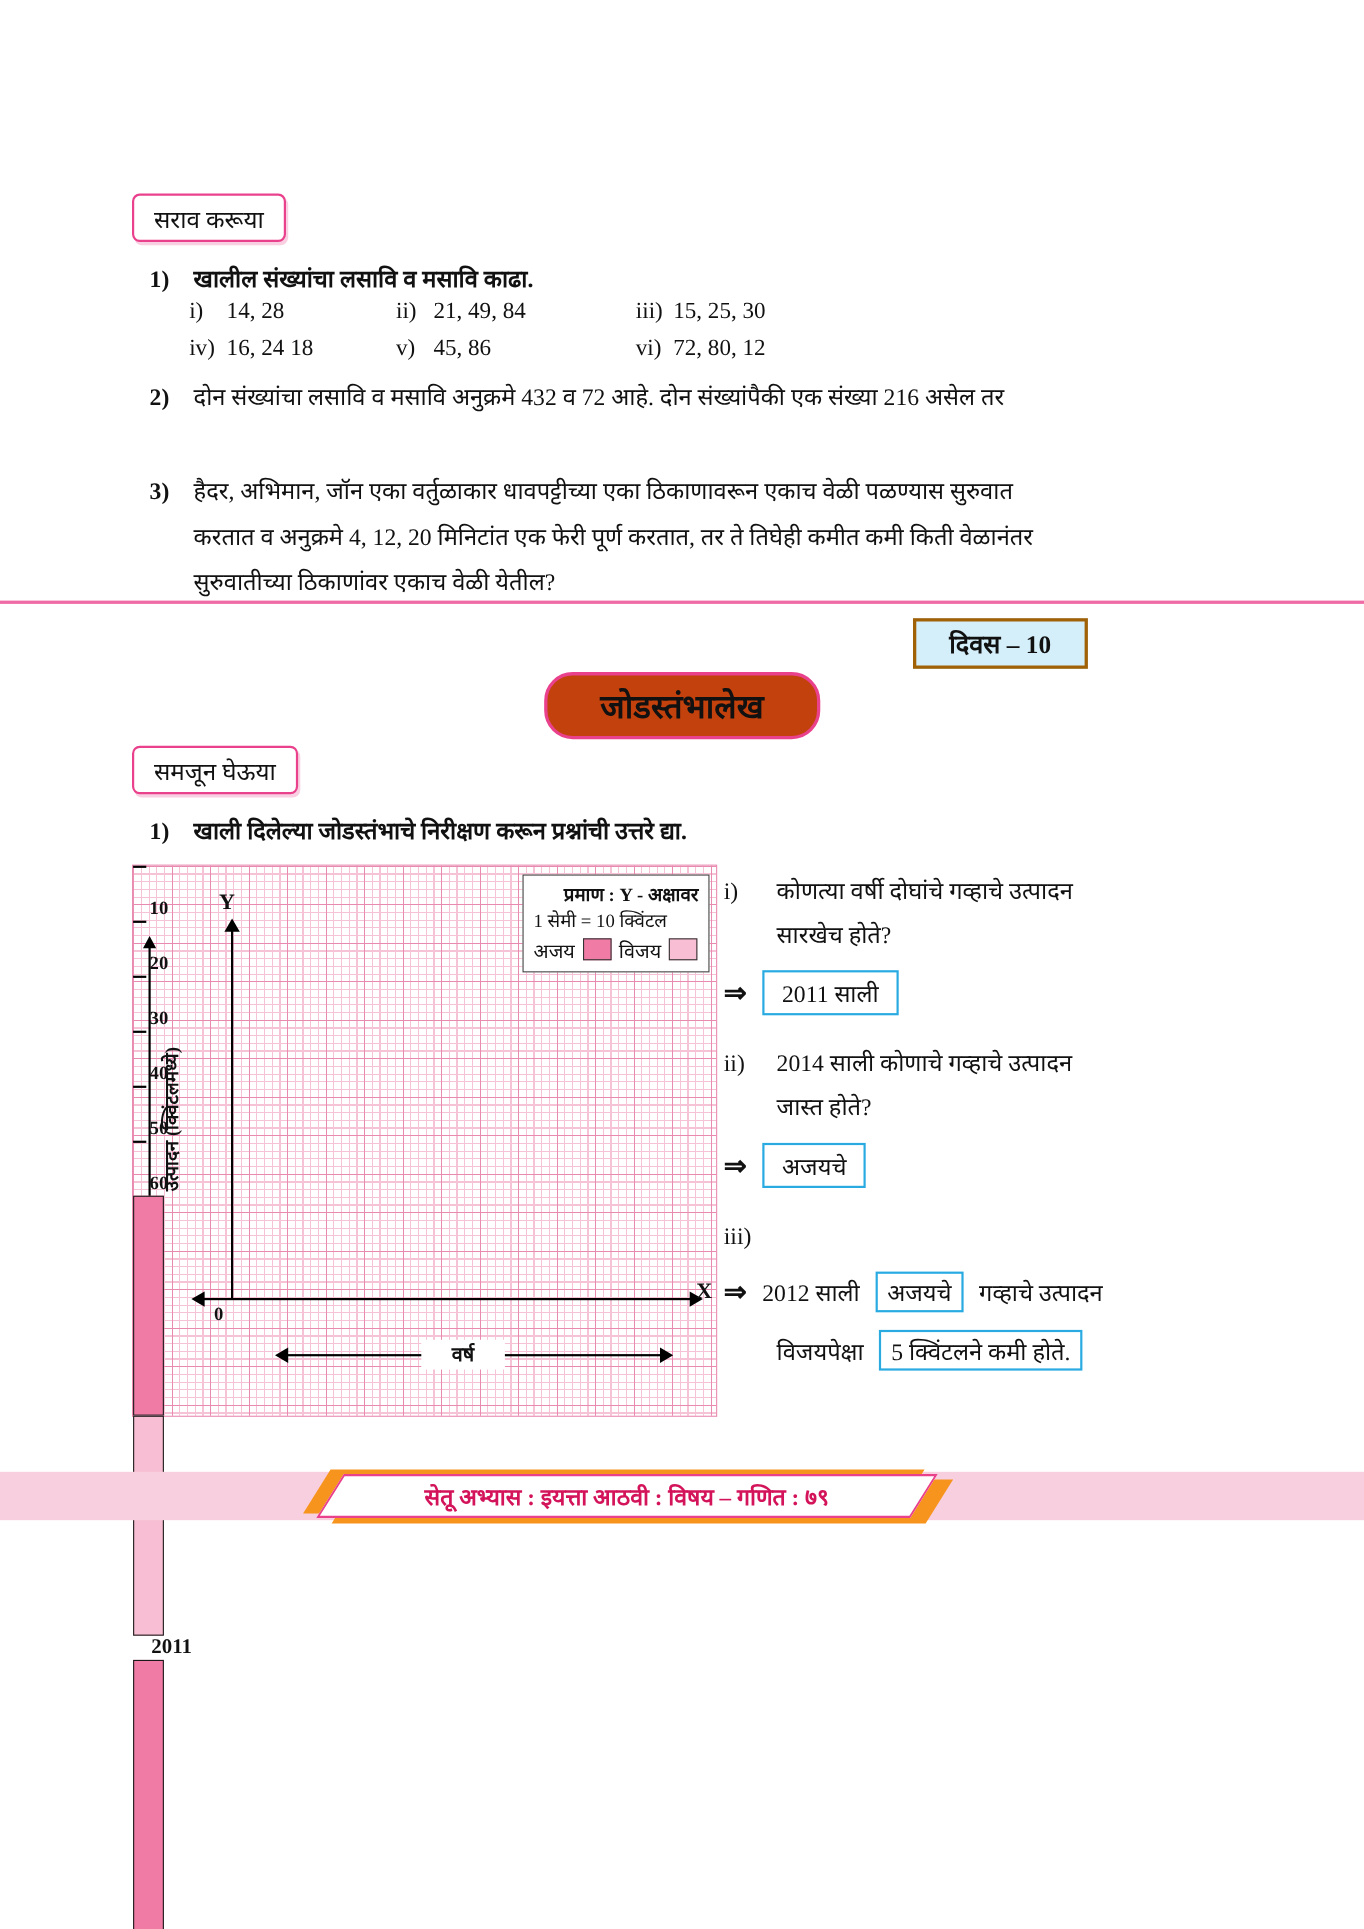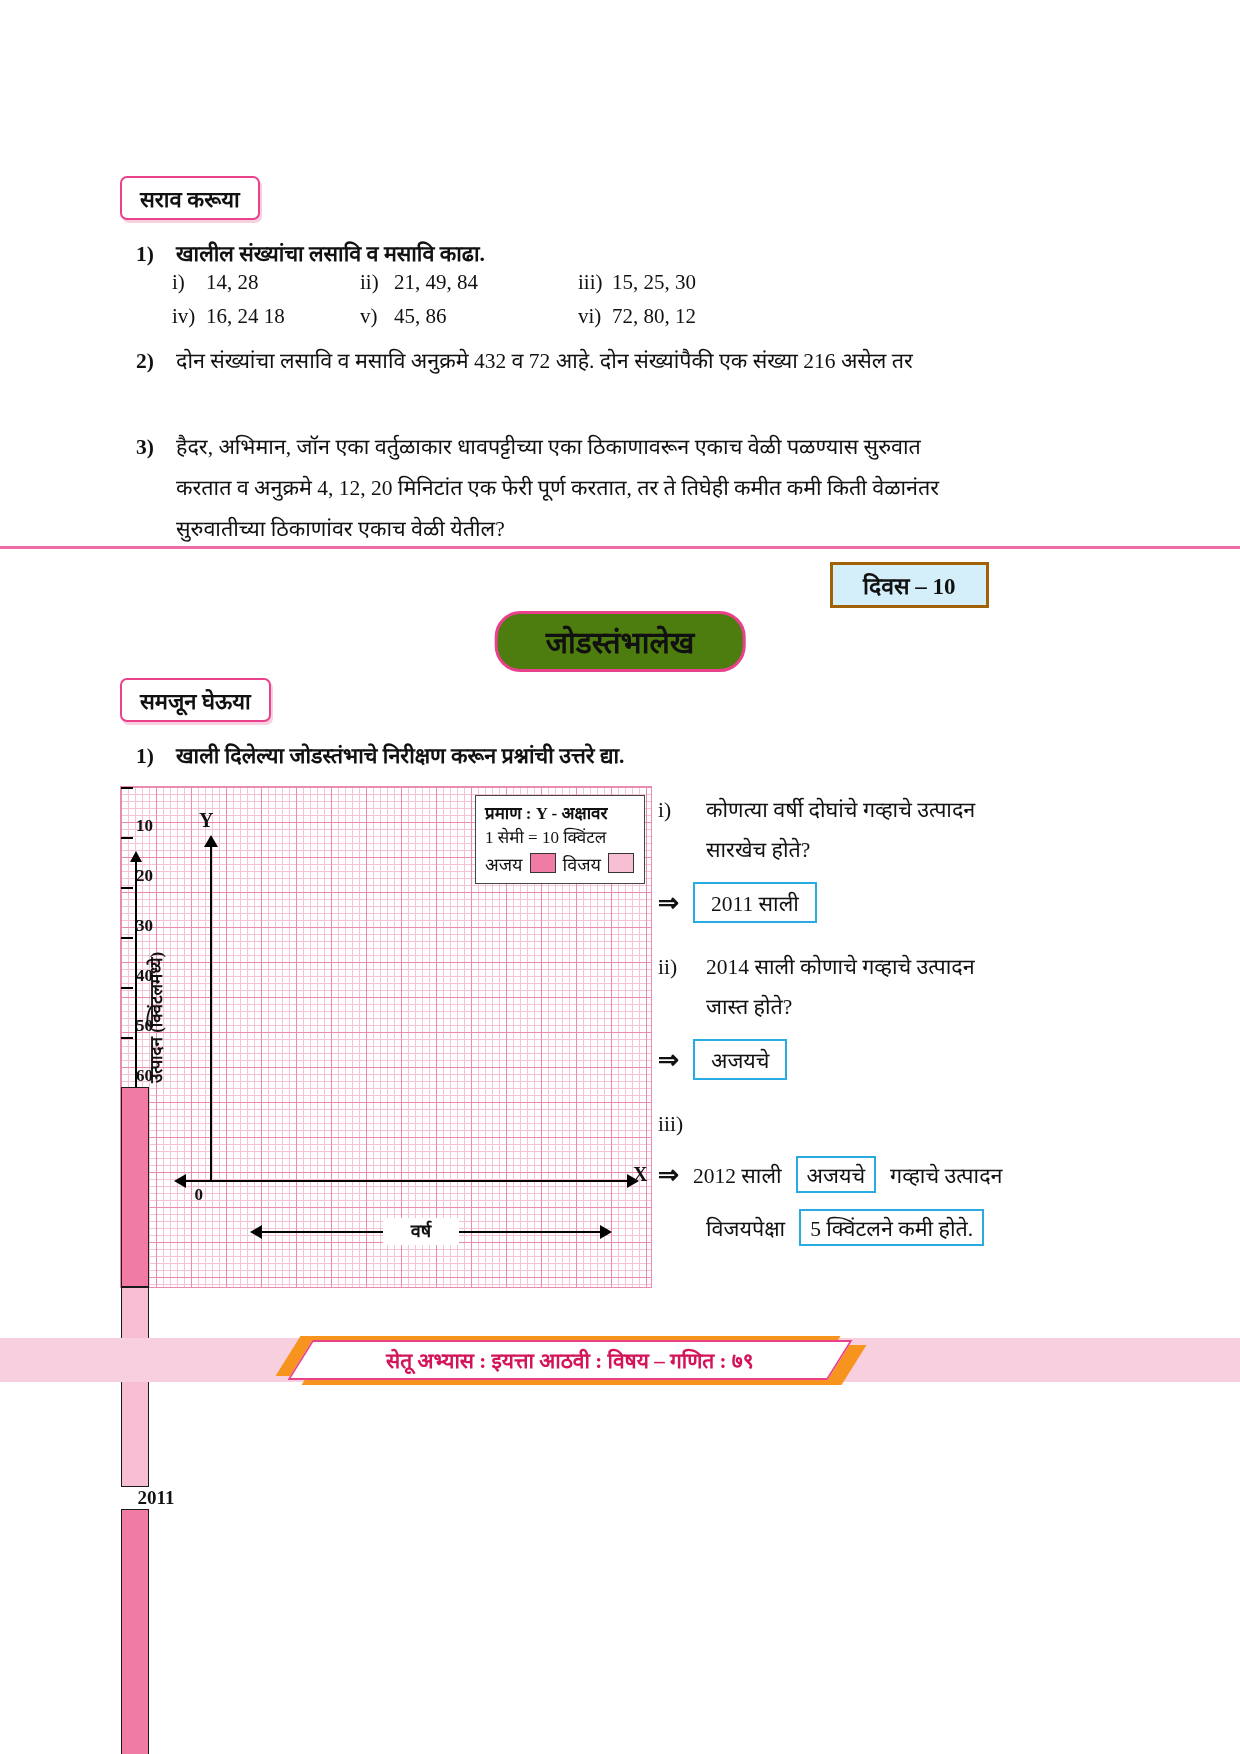--- a/index.html
+++ b/index.html
@@ -6,21 +6,21 @@
   html,body { background:#e8e8e8; }
   .page {
     position:relative; width:1240px; height:1754px; margin:0 auto;
     background:#ffffff; overflow:hidden;
     font-family:"Liberation Serif", serif; color:#111;
   }
   
   .pill-heading {
     position:absolute; display:inline-block;
     border:2.5px solid #e9418c; border-radius:7px; background:#fff;
-    padding:5px 18px; font-size:22px; font-weight:bold;
+    padding:5px 18px; font-size:22px; font-weight:normal;
     box-shadow:2px 3px 0 rgba(233,65,140,0.25);
   }
   
   .q-row { position:absolute; display:grid; grid-template-columns:40px 1fr; column-gap:0; font-size:21.5px; line-height:40px; }
   .q-num { font-weight:bold; }
   .q-bold { font-weight:bold; }
   .q-lines div { line-height:41px; }
   .sub-grid {
     position:absolute; left:172px; top:266px; width:760px;
     display:grid; grid-template-columns:188px 218px 1fr; row-gap:2px;
@@ -29,40 +29,40 @@
   .sub-item span.lab { display:inline-block; min-width:34px; }
   
   .divider { position:absolute; left:0; top:546px; width:1240px; height:3px; background:#ef6ba5; }
   .day-badge {
     position:absolute; left:830px; top:562px;
     border:3px solid #a16207; background:#d5effa;
     padding:4px 30px; font-size:23px; font-weight:bold;
   }
   .lesson-title {
     position:absolute; left:50%; top:611px; transform:translateX(-50%);
-    border:3.5px solid #e9418c; border-radius:26px; background:#4d7c0f;
+    border:3.5px solid #e9418c; border-radius:26px; background:#c2410c;
     padding:7px 48px; font-size:30px; font-weight:bold; white-space:nowrap;
   }
   
   .paper {
     position:absolute; left:120px; top:786px; width:532px; height:502px;
     border:1px solid #e98ab1; background-color:#fff;
     background-image:
       repeating-linear-gradient(to right,  #e98ab1 0 1px, transparent 1px 35px),
       repeating-linear-gradient(to bottom, #e98ab1 0 1px, transparent 1px 35px),
       repeating-linear-gradient(to right,  #f6c3d6 0 1px, transparent 1px 7px),
       repeating-linear-gradient(to bottom, #f6c3d6 0 1px, transparent 1px 7px);
   }
   .paper > div, .paper i { position:absolute; }
   .legend {
     left:354px; top:8px; width:170px;
     border:1.5px solid #444; background:#fff; padding:6px 9px;
     font-size:17px; line-height:24px;
   }
-  .legend .l1 { font-weight:bold; }
+  .legend .l1 { font-weight:bold;text-align:right; }
   .legend-row { display:flex; align-items:flex-start; gap:7px; margin-top:3px; font-size:18px; }
   .swatch { display:inline-block; width:26px; height:20px; border:1px solid #333; }
   .yaxis-line { left:89px; top:58px; width:2px; height:336px; background:#000; }
   .yaxis-arrow { left:83px; top:48px; width:0; height:0;
     border-left:7px solid transparent; border-right:7px solid transparent; border-bottom:12px solid #000; }
   .yletter { left:78px; top:22px; font-size:20px; font-weight:bold; }
   .xaxis-line { left:64px; top:393px; width:444px; height:2px; background:#000; }
   .xaxis-arrow-r { left:506px; top:387px; width:0; height:0;
     border-top:7px solid transparent; border-bottom:7px solid transparent; border-left:12px solid #000; }
   .xaxis-arrow-l { left:53px; top:387px; width:0; height:0;

